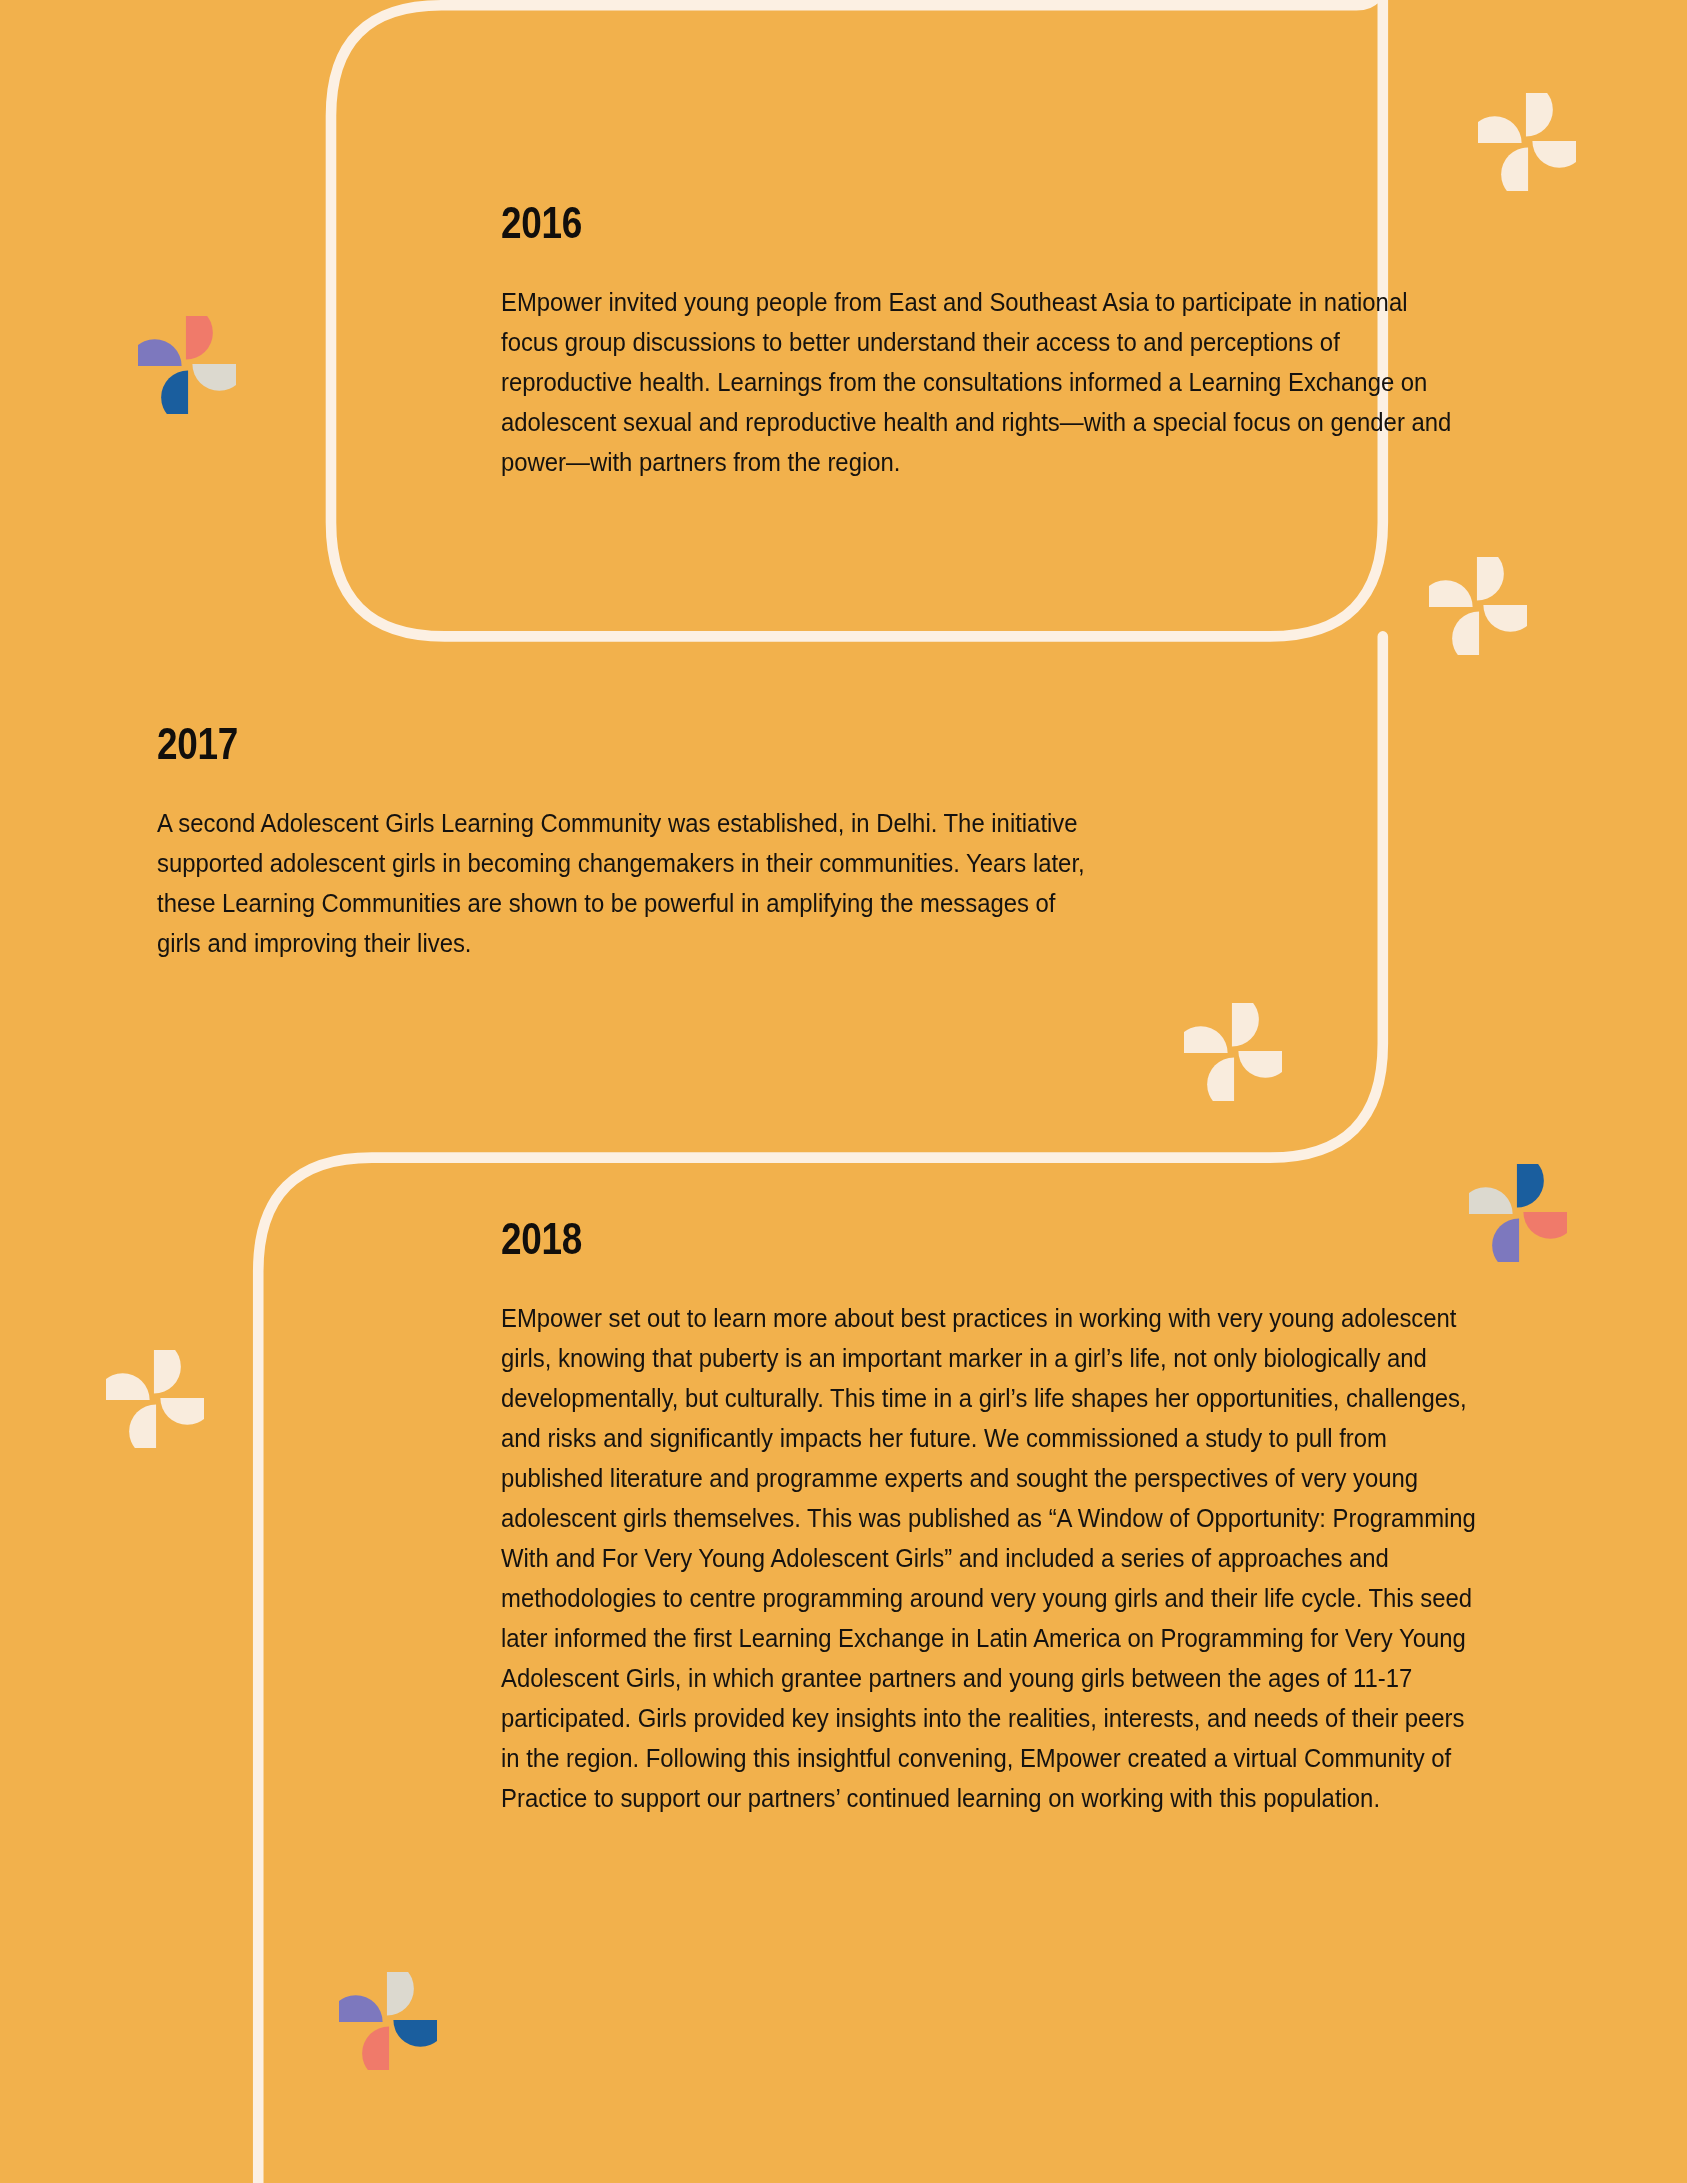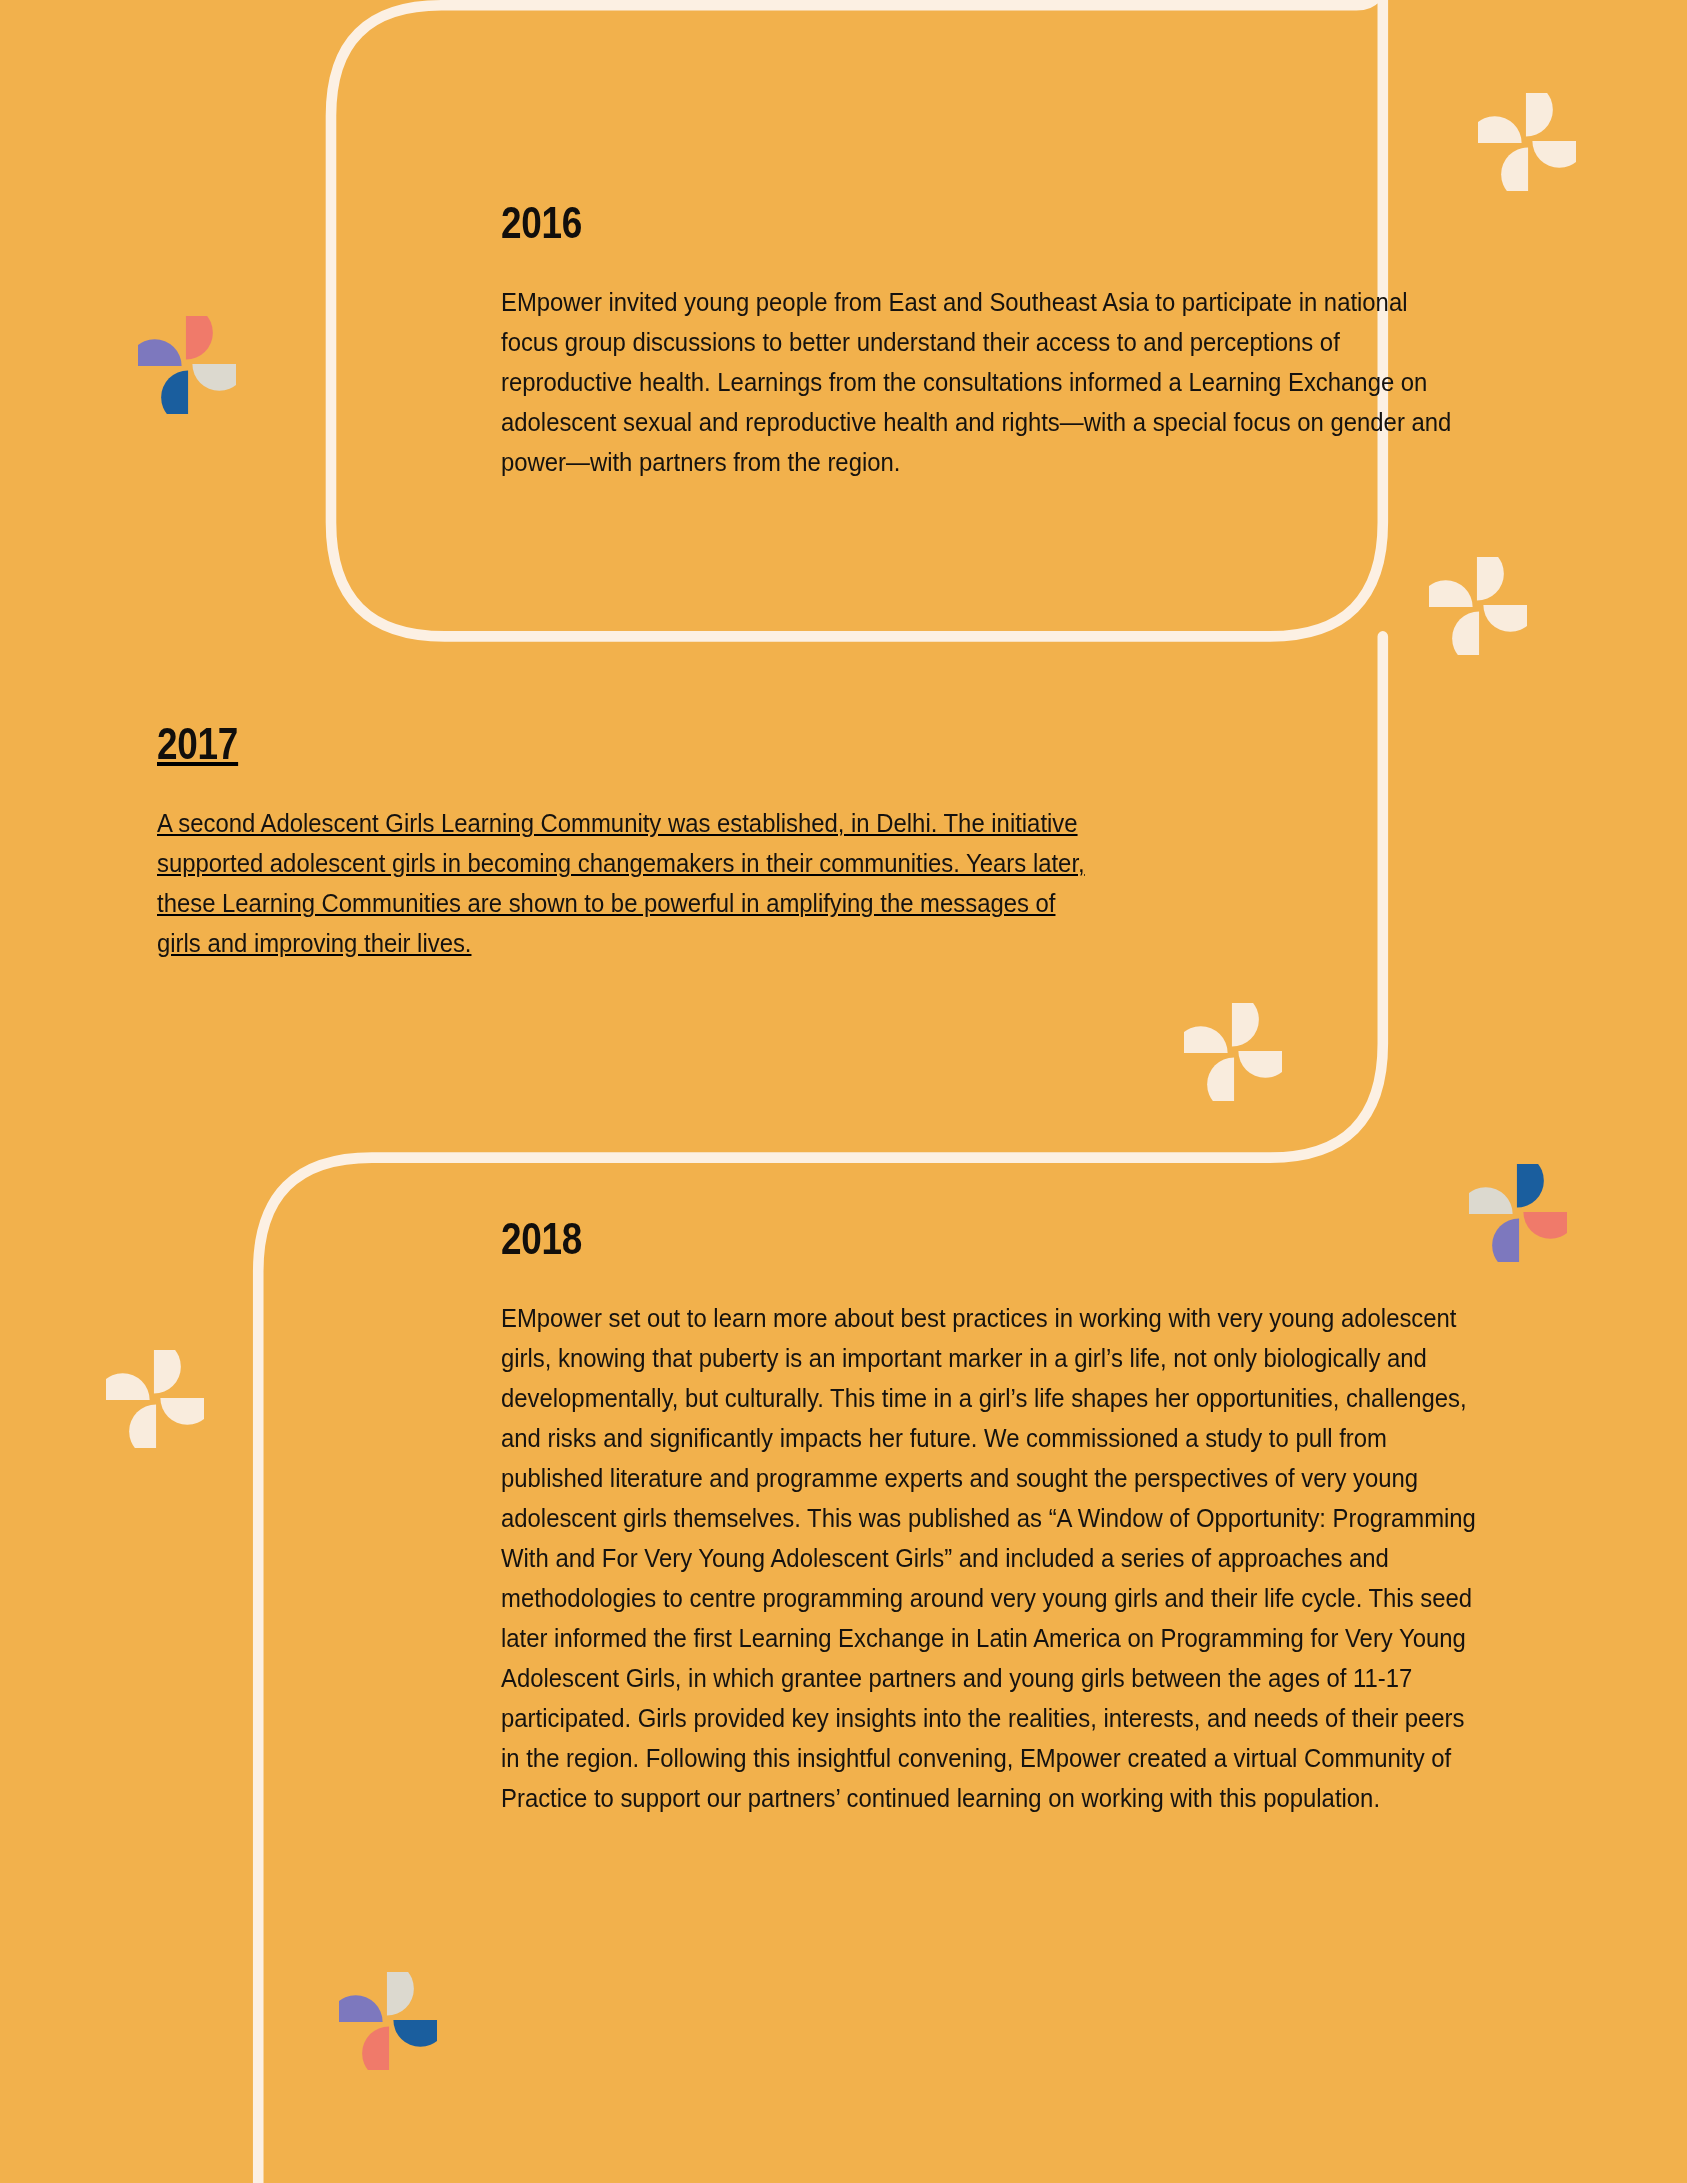--- a/index.html
+++ b/index.html
@@ -42,21 +42,21 @@
   .entry-body {
     font-family: "Liberation Sans", sans-serif;
     font-size: 25px;
     line-height: 40px;
     color: #15120f;
     margin: 0;
     transform: scaleX(0.955);
     transform-origin: left top;
   }
   #entry-2016 { left: 501px; top: 192px; width: 1012px; margin-top: 8px; }
-  #entry-2017 { left: 157px; top: 721px; width: 992px; text-decoration: underline; }
+  #entry-2017 { left: 157px; top: 721px; width: 992px; }
   #entry-2018 { left: 501px; top: 1216px; width: 1032px; }
 
   .pinwheel {
     position: absolute;
   }
   .pinwheel svg { display: block; }
 </style>
 </head>
 <body>
 

